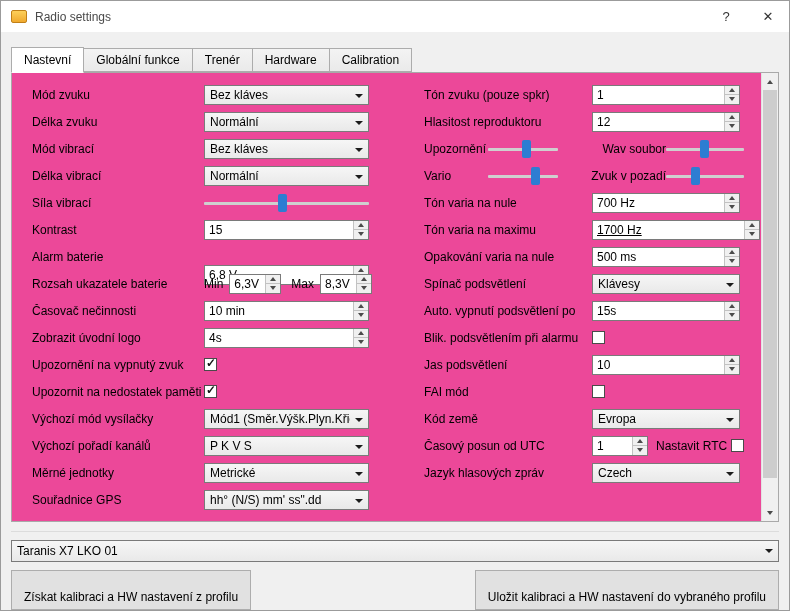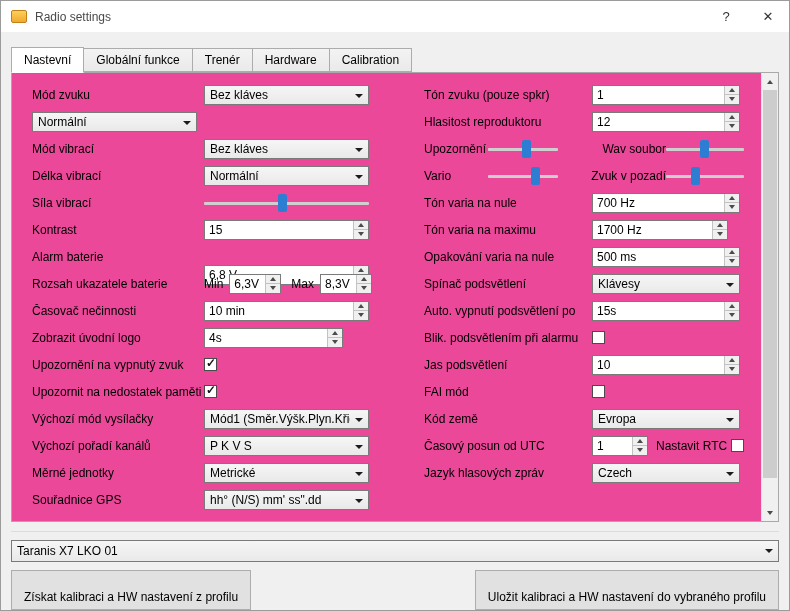--- a/index.html
+++ b/index.html
@@ -96,20 +96,21 @@
     <div class="pane-inner">
       <div class="col col-left">
           <div class="row">
             <span class="field-label">Mód zvuku</span>
             <div class="combo" style="width: 165px;">
               <span class="combo-value">Bez kláves</span>
               <span class="combo-arrow"></span>
             </div>
           </div>
           <div class="row">
+            <span class="field-label">Délka zvuku</span>
             <div class="combo" style="width: 165px;">
               <span class="combo-value">Normální</span>
               <span class="combo-arrow"></span>
             </div>
           </div>
           <div class="row">
             <span class="field-label">Mód vibrací</span>
             <div class="combo" style="width: 165px;">
               <span class="combo-value">Bez kláves</span>
               <span class="combo-arrow"></span>
@@ -193,21 +194,21 @@
                   <span class="tri-up"></span>
                 </div>
                 <div class="spin-btn">
                   <span class="tri-down"></span>
                 </div>
               </div>
             </div>
           </div>
           <div class="row">
             <span class="field-label">Zobrazit úvodní logo</span>
-            <div class="spinbox" style="width: 139px;">
+            <div class="spinbox" style="width: 165px;">
               <span class="spin-value">4s</span>
               <div class="spin-btns">
                 <div class="spin-btn">
                   <span class="tri-up"></span>
                 </div>
                 <div class="spin-btn">
                   <span class="tri-down"></span>
                 </div>
               </div>
             </div>
@@ -311,21 +312,21 @@
                   <span class="tri-up"></span>
                 </div>
                 <div class="spin-btn">
                   <span class="tri-down"></span>
                 </div>
               </div>
             </div>
           </div>
           <div class="row">
             <span class="field-label">Tón varia na maximu</span>
-            <div class="spinbox" style="width: 136px;">
+            <div class="spinbox" style="width: 168px; text-decoration: underline;">
               <span class="spin-value">1700 Hz</span>
               <div class="spin-btns">
                 <div class="spin-btn">
                   <span class="tri-up"></span>
                 </div>
                 <div class="spin-btn">
                   <span class="tri-down"></span>
                 </div>
               </div>
             </div>

